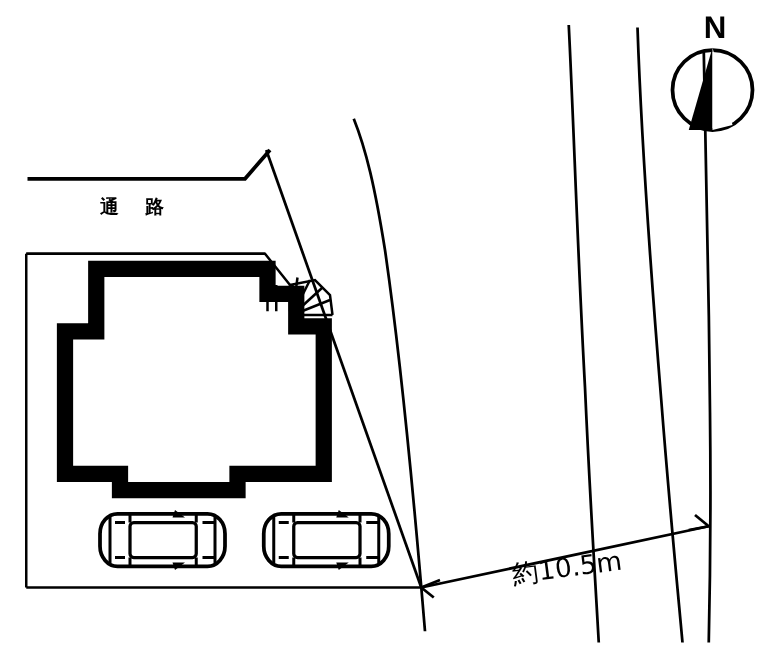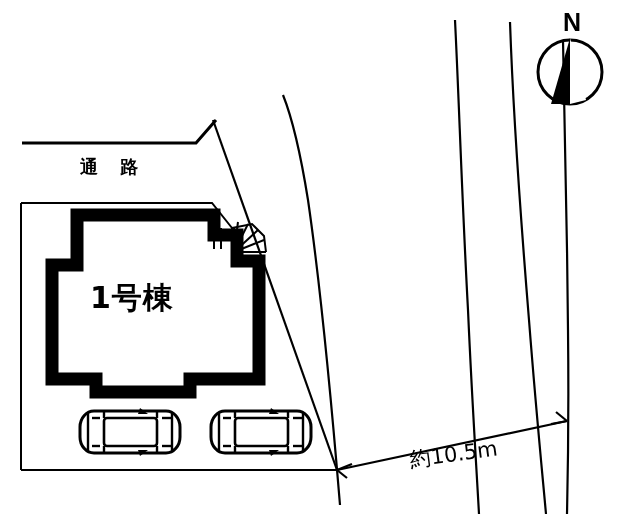--- a/index.html
+++ b/index.html
@@ -35,21 +35,21 @@
   }
   .map-label {
     position: absolute;
     color: #000000;
     white-space: pre;
     line-height: 1;
   }
   .lbl-passage {
     left: 80px;
     top: 158px;
-    font-size: 18px;
+    font-size: 15px;
     letter-spacing: 8px;
     font-family: "DejaVu Sans", "Liberation Sans", sans-serif;
     font-weight: 700;
   }
   .lbl-building {
     left: 90px;
     top: 283px;
     font-size: 30px;
     letter-spacing: 1px;
     font-family: "DejaVu Sans", "Liberation Sans", sans-serif;
@@ -197,20 +197,19 @@
       <path d="M 570 38 L 551 104 L 570 104 Z" fill="#000000" stroke="none"></path>
 
       <path d="M 570 38 L 570 104 L 586 100 Z" fill="#ffffff" stroke="none"></path>
     </g>
 
   </svg>
 
   <div class="label-layer">
     <div class="map-label lbl-passage">通 路</div>
 
-    <div class="map-label lbl-building">1号棟</div>
 
     <div class="map-label lbl-north">N</div>
 
     <div class="map-label lbl-dim">約10.5m</div>
   </div>
 
 </div>
 
 </body></html>

